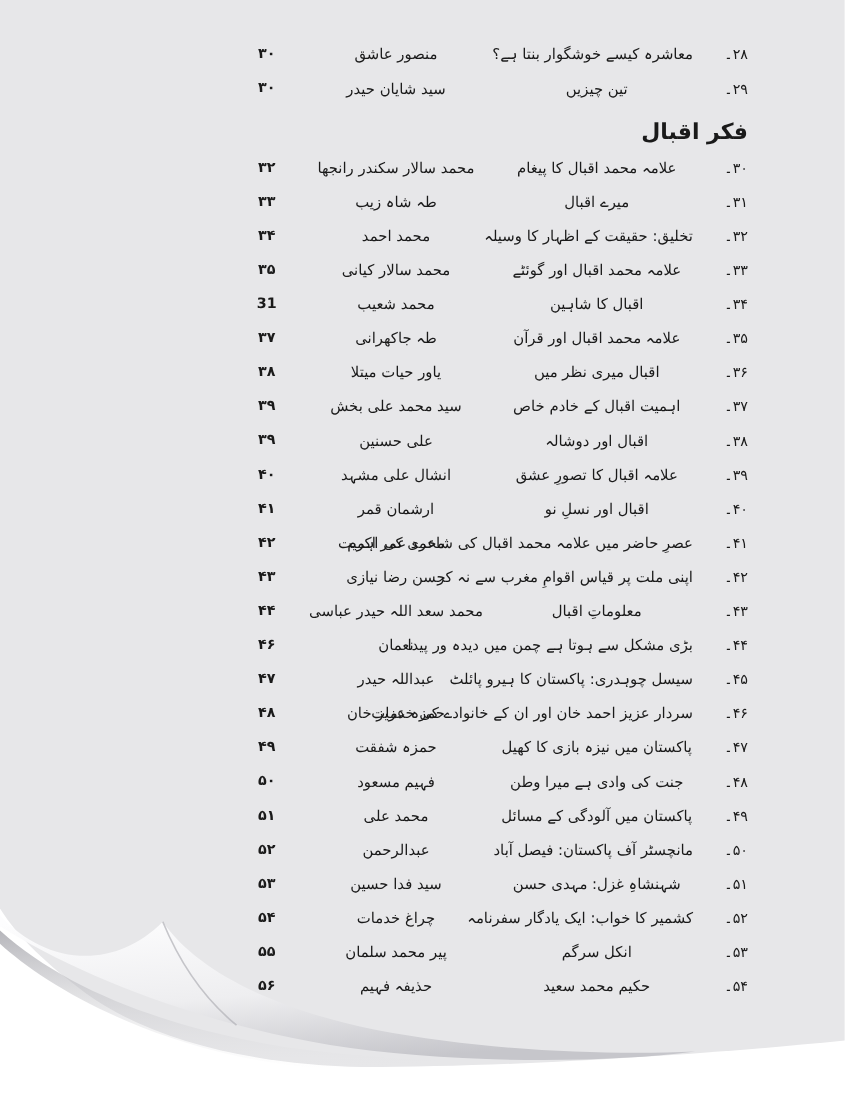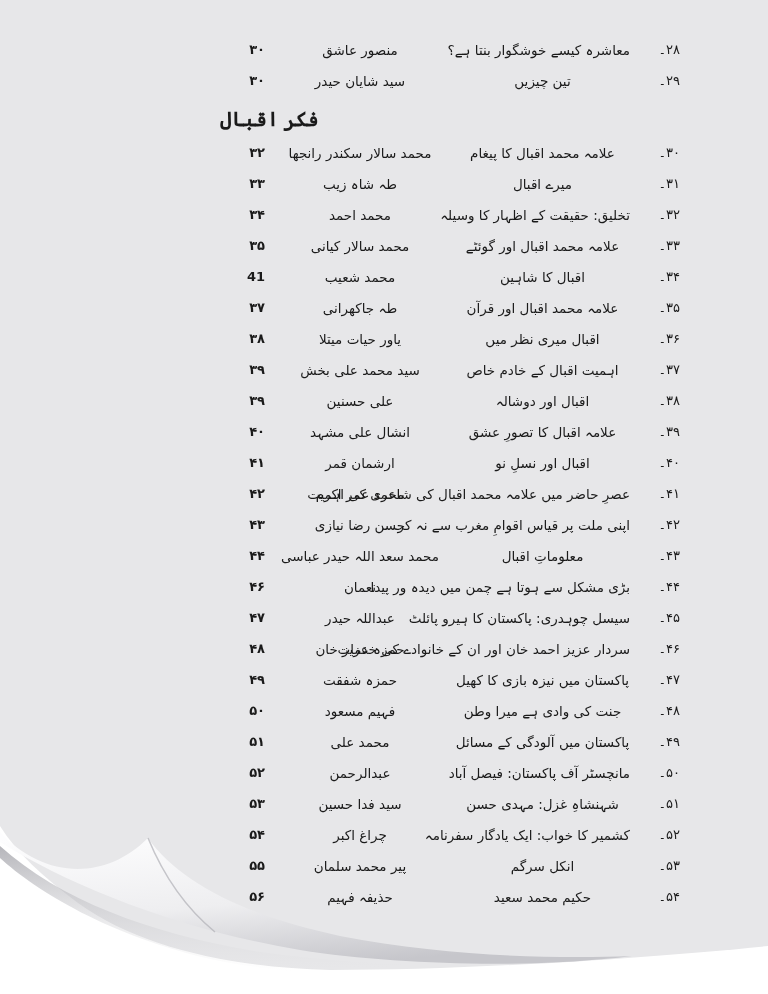--- a/index.html
+++ b/index.html
@@ -25,25 +25,25 @@
     white-space:nowrap;padding-left:10px;
   }
   .title{
     font-size:13.5px;white-space:nowrap;text-align:center;
     overflow:visible;
   }
   .author{
     font-size:13.5px;white-space:nowrap;text-align:center;
   }
   .pagenum{
-    font-size:13px;font-weight:bold;text-align:right;white-space:nowrap;
+    font-size:13px;font-weight:bold;text-align:center;white-space:nowrap;
   }
   .heading{
-    font-size:20px;font-weight:bold;text-align:left;
-    height:41px;line-height:46px;white-space:nowrap;font-family:Liberation Serif, serif;
+    font-size:20px;font-weight:bold;text-align:right;
+    height:41px;line-height:46px;white-space:nowrap;
   }
 </style>
 </head>
 <body>
 
 <div class="canvas">
 
   <svg class="paper-bg" viewBox="0 0 768 994" xmlns="http://www.w3.org/2000/svg" aria-hidden="true">
     <defs>
       <linearGradient id="curlGrad" x1="0.15" y1="0" x2="0.55" y2="1">
@@ -119,21 +119,21 @@
       <div class="row">
         <span class="serial">۳۳۔</span>
         <span class="title">علامہ محمد اقبال اور گوئٹے</span>
         <span class="author">محمد سالار کیانی</span>
         <span class="pagenum">۳۵</span>
       </div>
       <div class="row">
         <span class="serial">۳۴۔</span>
         <span class="title">اقبال کا شاہین</span>
         <span class="author">محمد شعیب</span>
-        <span class="pagenum">41</span>
+        <span class="pagenum">31</span>
       </div>
       <div class="row">
         <span class="serial">۳۵۔</span>
         <span class="title">علامہ محمد اقبال اور قرآن</span>
         <span class="author">طہ جاکھرانی</span>
         <span class="pagenum">۳۷</span>
       </div>
       <div class="row">
         <span class="serial">۳۶۔</span>
         <span class="title">اقبال میری نظر میں</span>
@@ -226,21 +226,21 @@
       </div>
       <div class="row">
         <span class="serial">۵۱۔</span>
         <span class="title">شہنشاہِ غزل: مہدی حسن</span>
         <span class="author">سید فدا حسین</span>
         <span class="pagenum">۵۳</span>
       </div>
       <div class="row">
         <span class="serial">۵۲۔</span>
         <span class="title">کشمیر کا خواب: ایک یادگار سفرنامہ</span>
-        <span class="author">چراغ اکبر</span>
+        <span class="author">چراغ خدمات</span>
         <span class="pagenum">۵۴</span>
       </div>
       <div class="row">
         <span class="serial">۵۳۔</span>
         <span class="title">انکل سرگم</span>
         <span class="author">پیر محمد سلمان</span>
         <span class="pagenum">۵۵</span>
       </div>
       <div class="row">
         <span class="serial">۵۴۔</span>

